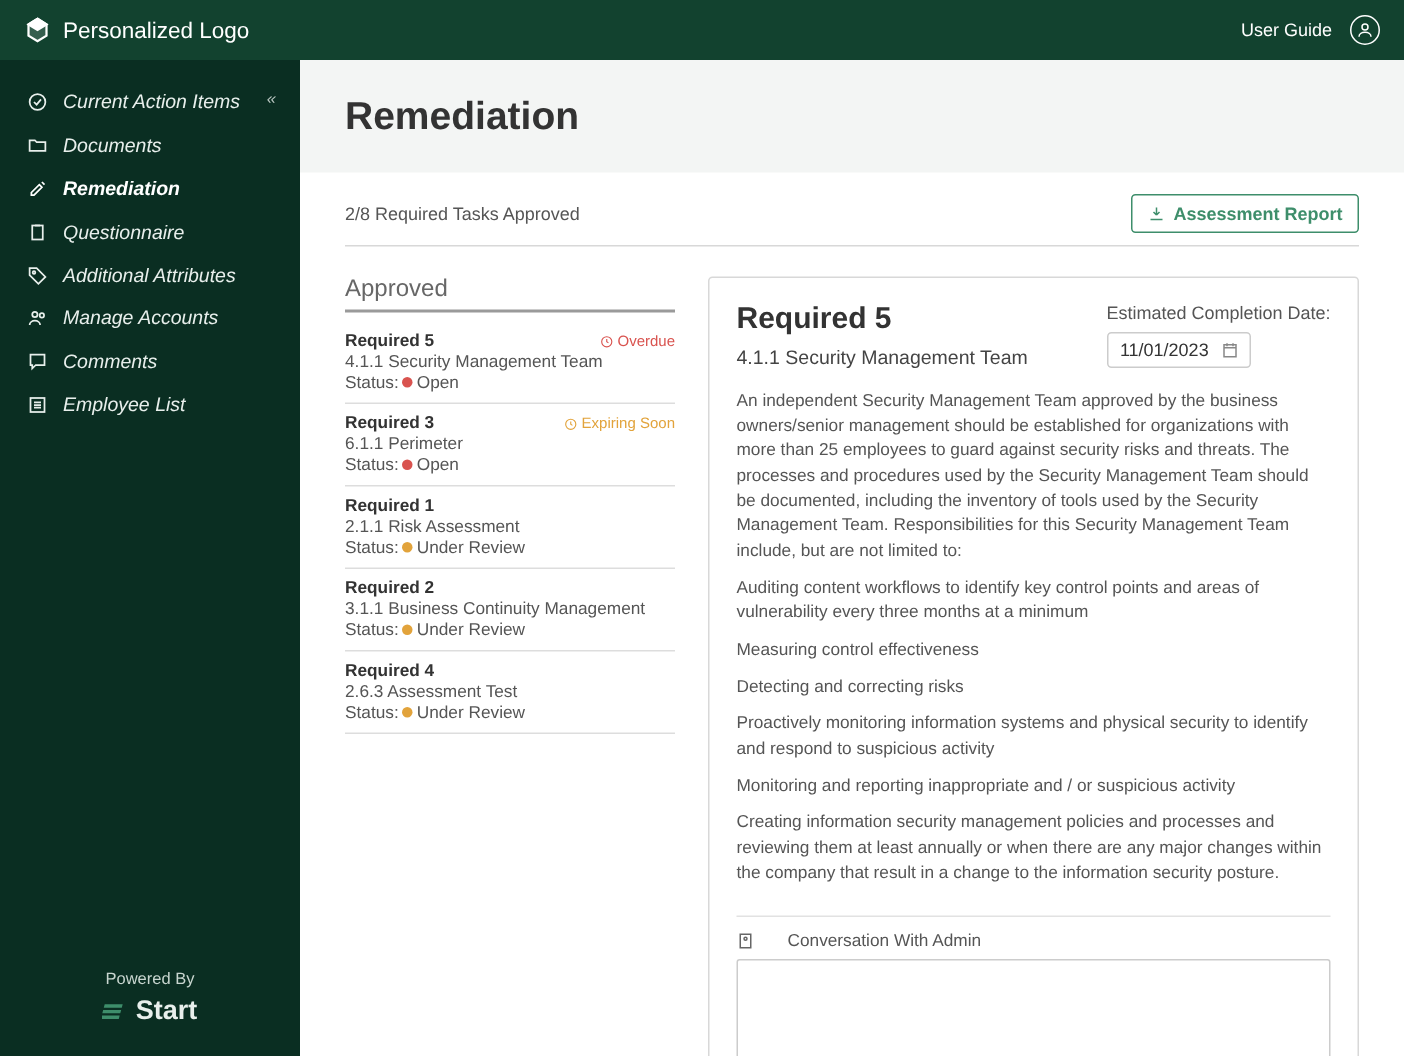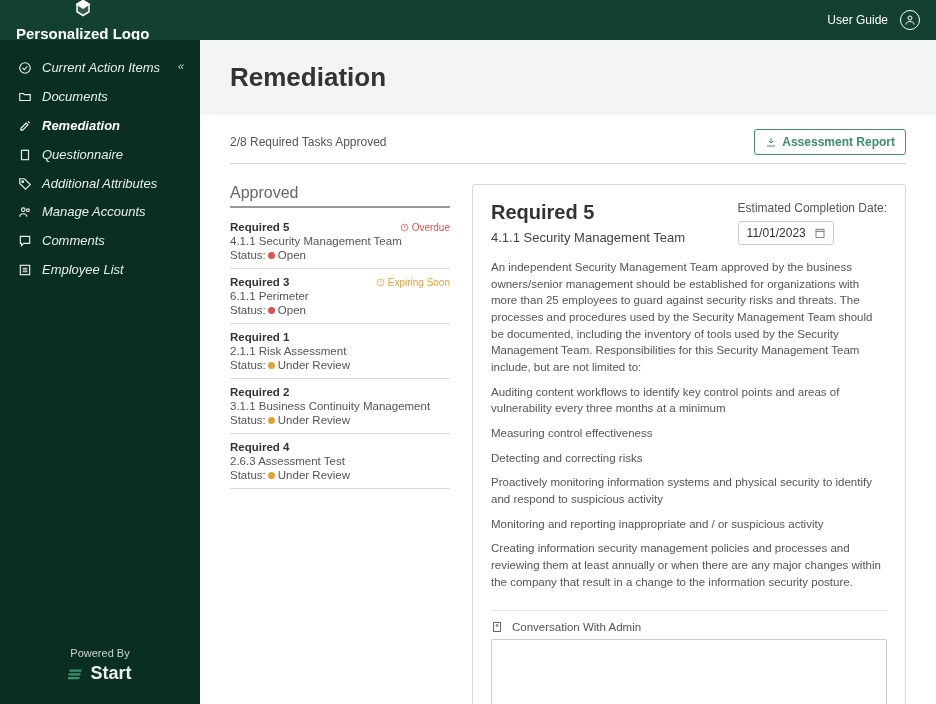--- a/index.html
+++ b/index.html
@@ -1,19 +1,19 @@
 <!DOCTYPE html>
 <html><head>
 <meta charset="utf-8">
 <style>
 * { margin: 0; padding: 0; box-sizing: border-box; }
 body { font-family: -apple-system, BlinkMacSystemFont, "Segoe UI", Arial, sans-serif; font-size: 13px; color: #333; background: #fff; width: 936px; height: 704px; overflow: hidden; }
 
 .topbar { height: 40px; background: #12422f; display: flex; align-items: center; justify-content: space-between; padding: 0 16px; color: #fff; }
-.logo-area { display: flex; align-items: center; gap: 8px; font-weight: 700; font-size: 15px; flex-direction: column; }
+.logo-area { display: flex; align-items: center; gap: 8px; font-weight: 400; font-size: 15px; }
 .logo-icon { width: 18px; height: 18px; }
 .topbar-right { display: flex; align-items: center; gap: 12px; font-size: 12px; }
 .user-icon { width: 20px; height: 20px; border: 1.5px solid #fff; border-radius: 50%; display: flex; align-items: center; justify-content: center; }
 
 .layout { display: flex; height: calc(100% - 40px); }
 
 .sidebar { width: 200px; background: #0a2e22; color: #e8efec; display: flex; flex-direction: column; }
 .sidebar-nav { flex: 1; padding: 14px 0; }
 .sidebar-item { display: flex; align-items: flex-start; gap: 10px; padding: 6px 16px 6px 18px; cursor: pointer; font-size: 13px; position: relative; font-style: italic; }
 .sidebar-item.active { font-weight: 700; color: #fff; }
@@ -53,21 +53,21 @@
 .detail-head { display: flex; justify-content: space-between; align-items: flex-start; }
 .detail-head-left { }
 .detail-title { font-size: 20px; font-weight: 600; color: #333; }
 .detail-sub { font-size: 13px; color: #444; margin-top: 6px; }
 .detail-head-right { text-align: right; font-size: 12px; color: #555; }
 .date-box { margin-top: 6px; border: 1px solid #ccc; border-radius: 3px; padding: 4px 8px; display: flex; align-items: center; gap: 8px; font-size: 12px; color: #333; width: 96px; justify-content: space-between; }
 
 .detail-body { margin-top: 14px; font-size: 11.5px; color: #555; border-bottom: 1px solid #e2e2e2; padding-bottom: 12px; }
 .detail-body p { margin-bottom: 8px; line-height: 1.45; }
 
-.convo-label { margin-top: 10px; font-size: 11.5px; color: #555; display: flex; align-items: center; gap: 9px; }
+.convo-label { margin-top: 10px; font-size: 11.5px; color: #555; display: flex; align-items: center; gap: 22px; }
 .convo-box { margin-top: 6px; border: 1px solid #ccc; height: 92px; border-radius: 2px; background: #fff; }
 
 svg { display: block; }
 </style>
 </head>
 <body>
 
 <div class="topbar">
   <div class="logo-area">
     <span class="logo-icon">

